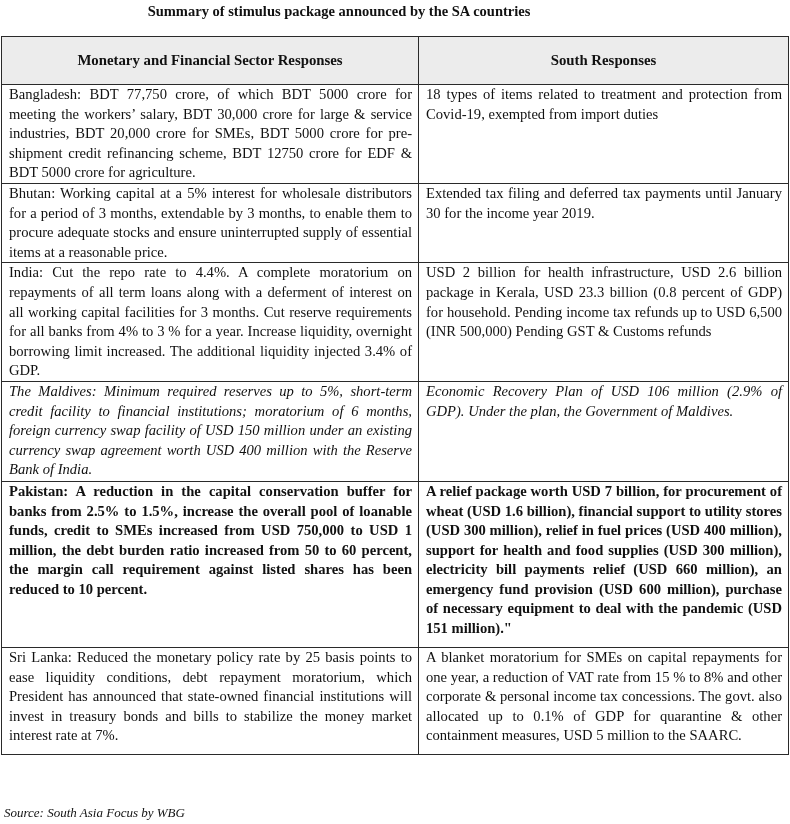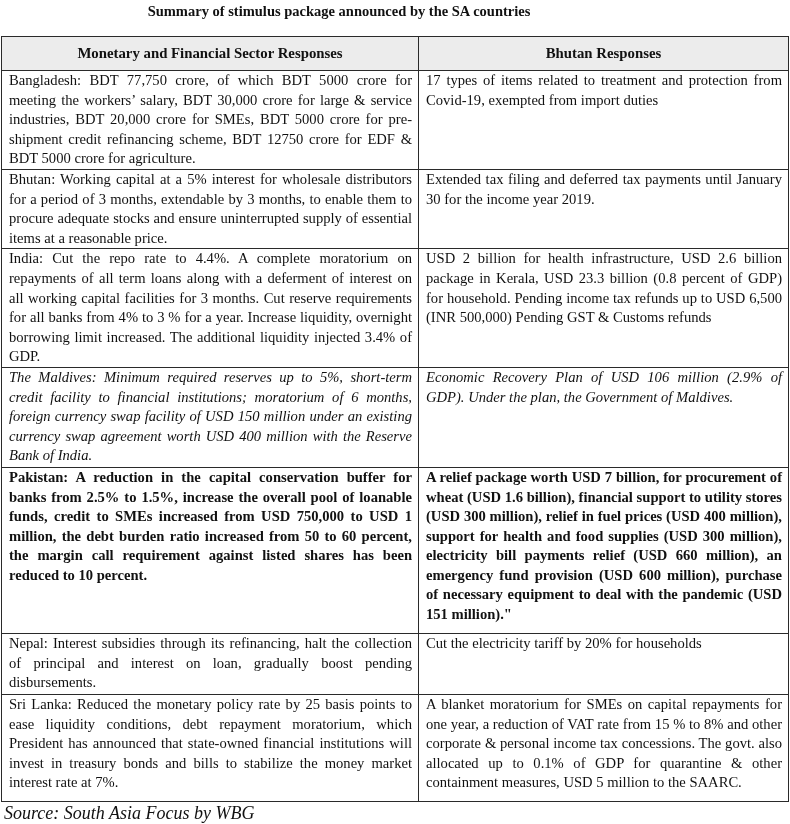--- a/index.html
+++ b/index.html
@@ -44,84 +44,80 @@
       vertical-align: top;
       padding: 0 6px 0 7px;
     }
     table.summary th {
       background: #ececec;
       font-weight: bold;
       font-size: 14.8px;
       line-height: 17px;
       text-align: center;
       height: 17px;
-      padding: 8px 4px;
+      padding: 15px 4px;
     }
     table.summary td {
       text-align: justify;
       text-justify: inter-word;
     }
     tr.r-afghanistan td { height: 54px; }
     tr.r-bangladesh td { height: 84px; }
     tr.r-bhutan td { height: 78px; }
     tr.r-india td { height: 103px; }
     tr.r-maldives td { height: 99px; font-style: italic; }
     tr.r-pakistan td { height: 165px; font-weight: bold; }
     tr.r-nepal td { height: 60px; }
     tr.r-srilanka td { height: 106px; }
     .source {
       position: absolute;
       top: 804px;
       left: 4px;
       font-style: italic;
-      font-size: 18px;
+      font-size: 13px;
       line-height: 18px;
     }
   </style>
 </head>
 <body>
 
 <div class="title">Summary of stimulus package announced by the SA countries</div>
 
 <table class="summary">
   <colgroup>
     <col class="c1">
     <col class="c2">
   </colgroup>
   <thead>
     <tr>
       <th>Monetary and Financial Sector Responses</th>
-      <th>Bhutan Responses</th>
+      <th>South Responses</th>
     </tr>
   </thead>
   <tbody>
     <tr class="r-bangladesh">
       <td>Bangladesh: BDT 77,750 crore, of which BDT 5000 crore for meeting the workers’ salary, BDT 30,000 crore for large &amp; service industries, BDT 20,000 crore for SMEs, BDT 5000 crore for pre-shipment credit refinancing scheme, BDT 12750 crore for EDF &amp; BDT 5000 crore for agriculture.</td>
-      <td>17 types of items related to treatment and protection from Covid-19, exempted from import duties</td>
+      <td>18 types of items related to treatment and protection from Covid-19, exempted from import duties</td>
     </tr>
     <tr class="r-bhutan">
       <td>Bhutan: Working capital at a 5% interest for wholesale distributors for a period of 3 months, extendable by 3 months, to enable them to procure adequate stocks and ensure uninterrupted supply of essential items at a reasonable price.</td>
       <td>Extended tax filing and deferred tax payments until January 30 for the income year 2019.</td>
     </tr>
     <tr class="r-india">
       <td>India: Cut the repo rate to 4.4%. A complete moratorium on repayments of all term loans along with a deferment of interest on all working capital facilities for 3 months. Cut reserve requirements for all banks from 4% to 3 % for a year. Increase liquidity, overnight borrowing limit increased.   The additional liquidity injected 3.4% of GDP.</td>
       <td>USD 2 billion for health infrastructure,  USD 2.6 billion package in Kerala, USD 23.3 billion (0.8 percent of GDP) for household. Pending income tax refunds up to USD 6,500 (INR 500,000) Pending GST &amp;  Customs refunds</td>
     </tr>
     <tr class="r-maldives">
       <td>The Maldives: Minimum required reserves up to 5%, short-term credit facility to financial institutions; moratorium of 6 months, foreign currency swap facility of USD 150 million under an existing currency swap agreement worth USD 400 million with the Reserve Bank of India.</td>
       <td>Economic Recovery Plan of USD 106 million (2.9% of GDP). Under the plan, the Government of Maldives.</td>
     </tr>
     <tr class="r-pakistan">
       <td>Pakistan: A reduction in the capital conservation buffer for banks from 2.5% to 1.5%,  increase the overall pool of loanable funds, credit to SMEs increased from USD 750,000 to USD 1 million, the debt burden ratio increased from 50 to 60 percent, the margin call requirement  against listed shares has been reduced to 10 percent.</td>
       <td>A relief package worth USD 7 billion,   for procurement of wheat (USD 1.6 billion), financial support to utility stores (USD 300 million), relief in fuel prices (USD 400 million), support for health and food supplies (USD 300 million), electricity bill payments relief (USD 660 million), an emergency fund provision (USD 600 million), purchase of necessary equipment to deal with the pandemic (USD 151 million)."</td>
     </tr>
-    <tr class="r-nepal">
-      <td>Nepal: Interest subsidies through its refinancing, halt the collection of principal and interest on loan, gradually boost pending disbursements.</td>
-      <td>Cut the electricity tariff by 20% for  households</td>
-    </tr>
     <tr class="r-srilanka">
       <td>Sri Lanka: Reduced the monetary policy rate by 25 basis points to ease liquidity conditions, debt repayment moratorium, which President has announced that state-owned financial institutions will invest in treasury bonds and bills to stabilize the money market interest rate at 7%.</td>
       <td>A blanket moratorium for SMEs on capital repayments for one year, a reduction of VAT rate from 15 % to 8% and other corporate &amp; personal income tax concessions. The govt. also allocated up to 0.1% of GDP for quarantine &amp; other containment measures, USD 5 million to the SAARC.</td>
     </tr>
   </tbody>
 </table>
 
 <div class="source">Source: South Asia Focus by WBG</div>
 
 </body></html>

